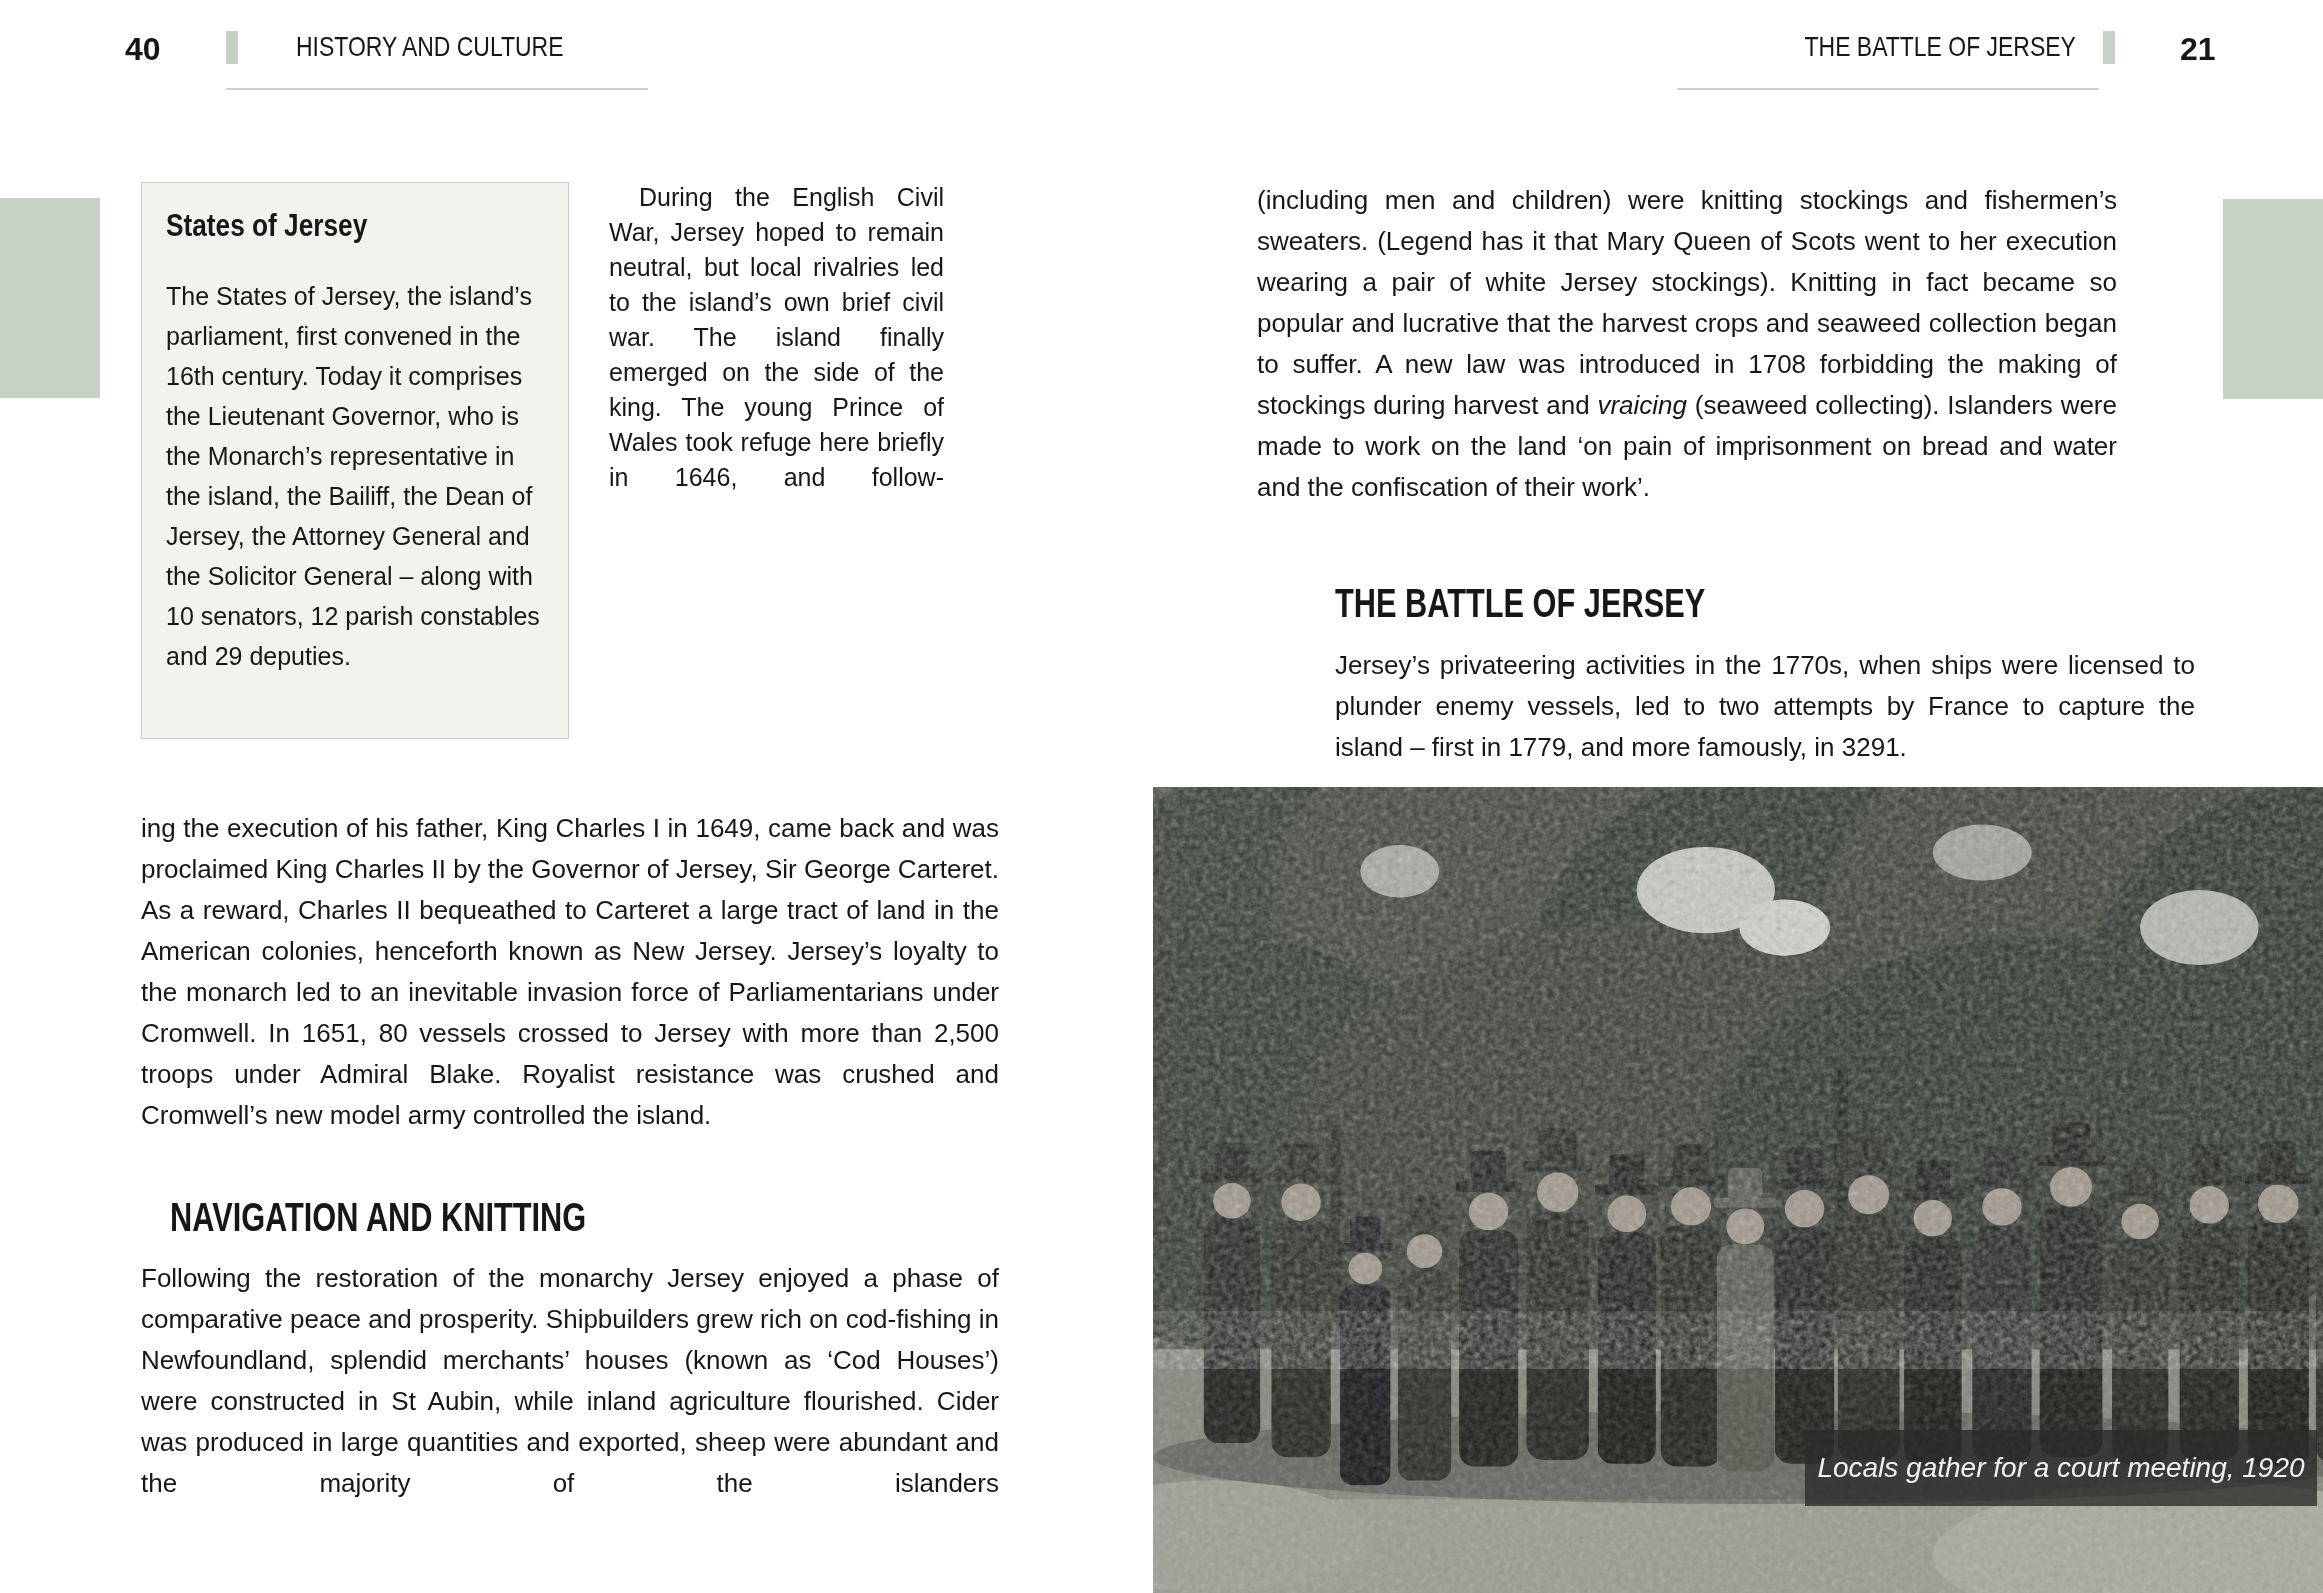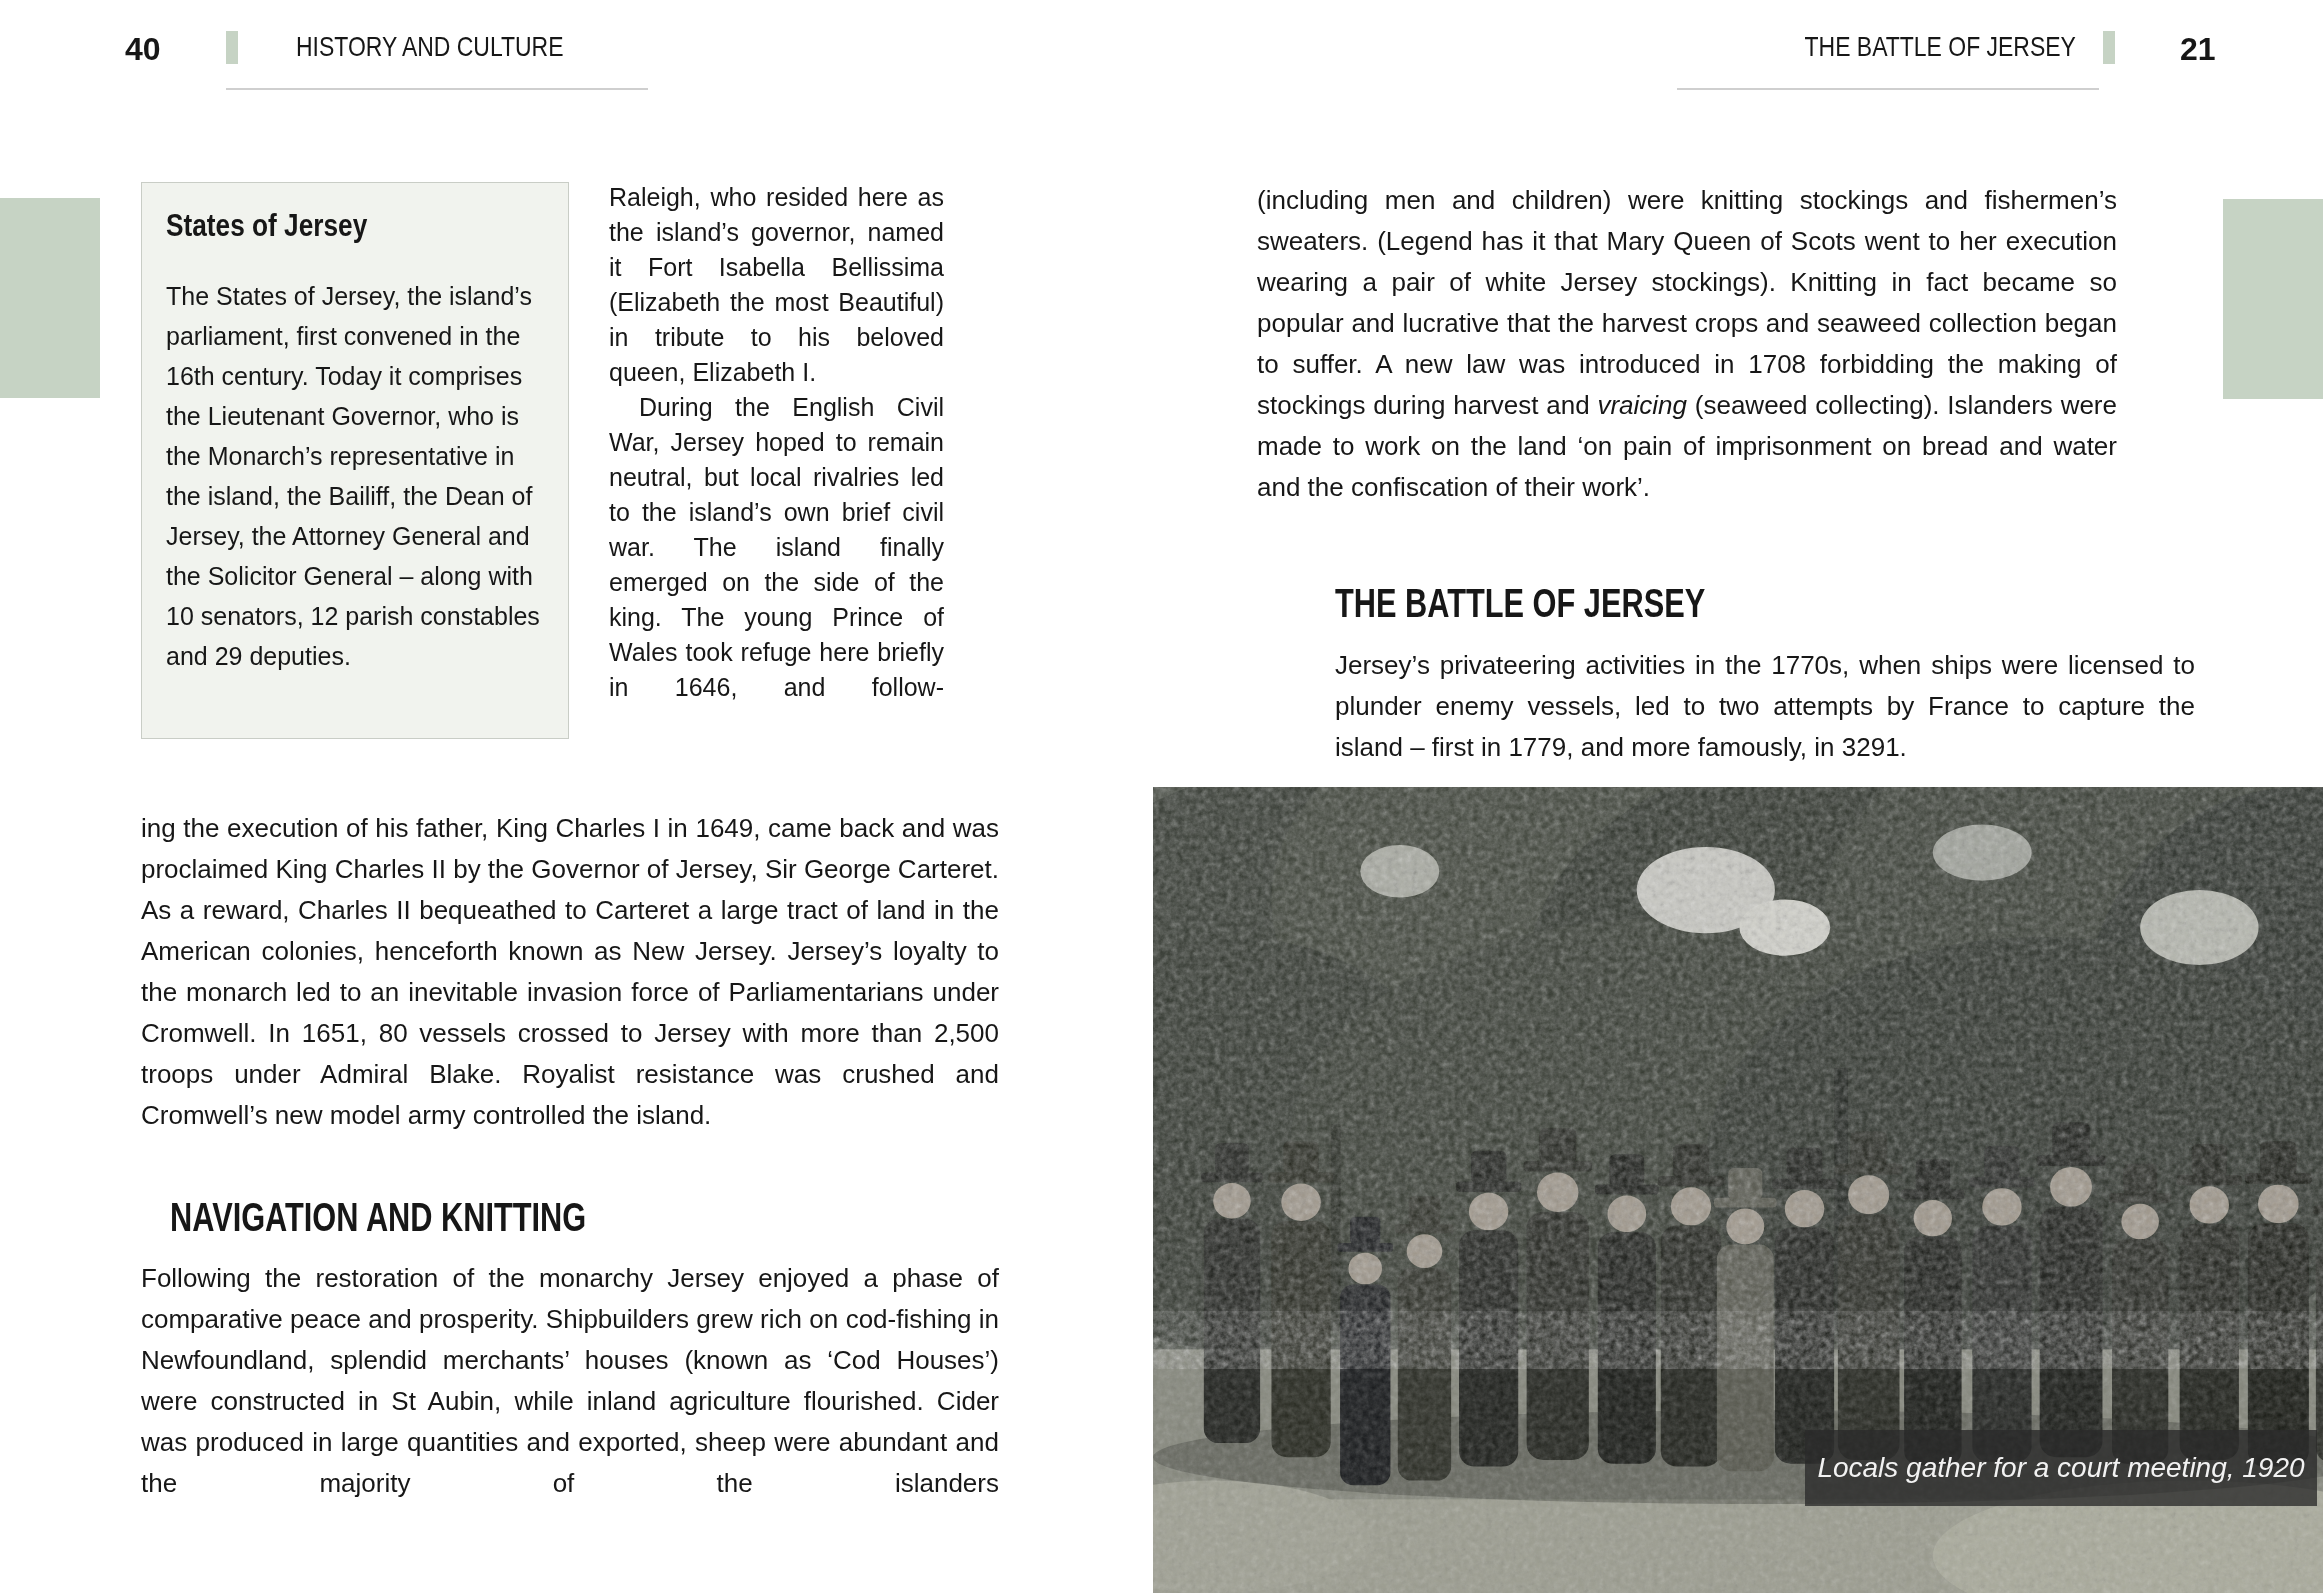--- a/index.html
+++ b/index.html
@@ -48,21 +48,20 @@
 
 <div class="abs tab" style="left:0;top:198px;background:#c6d3c4;"></div>
 <div class="abs tab" style="left:2223px;top:199px;background:#c6d3c4;"></div>
 
 <div class="abs sidebox" style="left:141px;top:182px;width:428px;height:557px;">
   <h3><span class="cond">States of Jersey</span></h3>
   <div class="boxbody">The States of Jersey, the island’s parliament, first convened in the 16th century. Today it comprises the Lieutenant Governor, who is the Monarch’s representative in the island, the Bailiff, the Dean of Jersey, the Attorney General and the Solicitor General – along with 10 senators, 12 parish constables and 29 deputies.</div>
 </div>
 
 <div class="abs coltext" style="left:609px;top:180px;width:335px;">
-  <div>Raleigh, who resided here as the island’s governor, named it Fort Isabella Bellissima (Elizabeth the most Beautiful) in tribute to his beloved queen, Elizabeth I.</div>
   <div class="p2 just-last">During the English Civil War, Jersey hoped to remain neutral, but local rivalries led to the island’s own brief civil war. The island finally emerged on the side of the king. The young Prince of Wales took refuge here briefly in 1646, and follow-</div>
 </div>
 
 <div class="abs bodytext" style="left:141px;top:808px;width:858px;">ing the execution of his father, King Charles I in 1649, came back and was proclaimed King Charles II by the Governor of Jersey, Sir George Carteret. As a reward, Charles II bequeathed to Carteret a large tract of land in the American colonies, henceforth known as New Jersey. Jersey’s loyalty to the monarch led to an inevitable invasion force of Parliamentarians under Cromwell. In 1651, 80 vessels crossed to Jersey with more than 2,500 troops under Admiral Blake. Royalist resistance was crushed and Cromwell’s new model army controlled the island.</div>
 
 <div class="abs sechead" style="left:150px;top:1197px;margin-left:20px;"><span class="cond">NAVIGATION AND KNITTING</span></div>
 
 <div class="abs bodytext just-last" style="left:141px;top:1258px;width:858px;">Following the restoration of the monarchy Jersey enjoyed a phase of comparative peace and prosperity. Shipbuilders grew rich on cod-fishing in Newfoundland, splendid merchants’ houses (known as ‘Cod Houses’) were constructed in St Aubin, while inland agriculture flourished. Cider was produced in large quantities and exported, sheep were abundant and the majority of the islanders</div>
 
 <div class="abs bodytext" style="left:1257px;top:180px;width:860px;">

